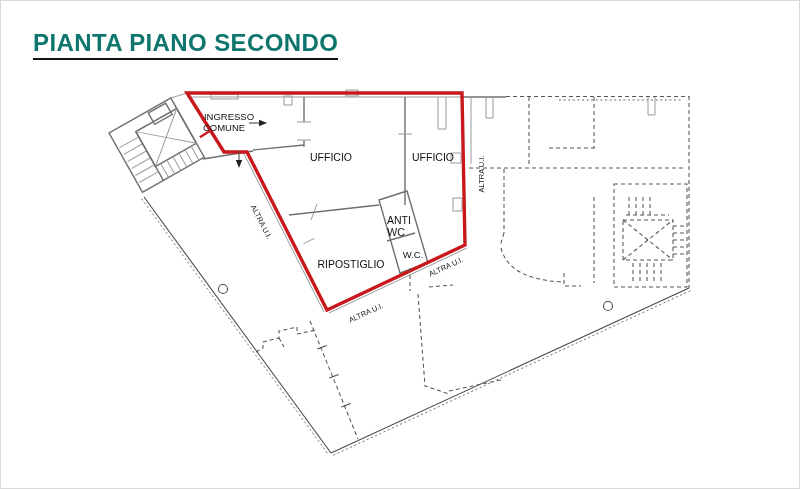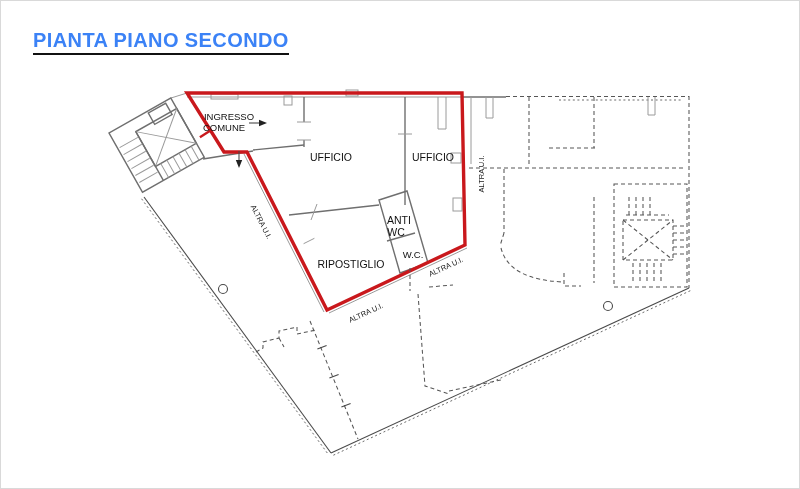--- a/index.html
+++ b/index.html
@@ -3,21 +3,21 @@
 <meta charset="utf-8">
 <style>
   html,body{margin:0;padding:0;background:#ffffff;}
   #canvas{
     position:relative;width:798px;height:487px;background:#ffffff;
     border:1px solid #d9d9d9;overflow:hidden;
     font-family:"Liberation Sans", sans-serif;
   }
   #title{
     position:absolute;left:32px;top:28px;
-    font-size:20px;font-weight:bold;color:#3b82f6;letter-spacing:.4px;
+    font-size:24px;font-weight:bold;color:#0f766e;letter-spacing:.4px;
     border-bottom:2.5px solid #111;padding-bottom:1px;display:inline-block;
     white-space:nowrap;
   }
   svg{position:absolute;left:0;top:0;}
   .w{stroke:#6f6f6f;stroke-width:1.4;fill:none;}
   .wt{stroke:#9a9a9a;stroke-width:1;fill:none;}
   .wd{stroke:#4a4a4a;stroke-width:1.1;fill:none;}
   .d{stroke:#565656;stroke-width:1.05;fill:none;stroke-dasharray:4 3;}
   .dz{stroke:#6a6a6a;stroke-width:1;fill:none;stroke-dasharray:2 2.6;}
   .red{stroke:#c9181c;stroke-width:3.4;fill:none;stroke-linejoin:miter;}

